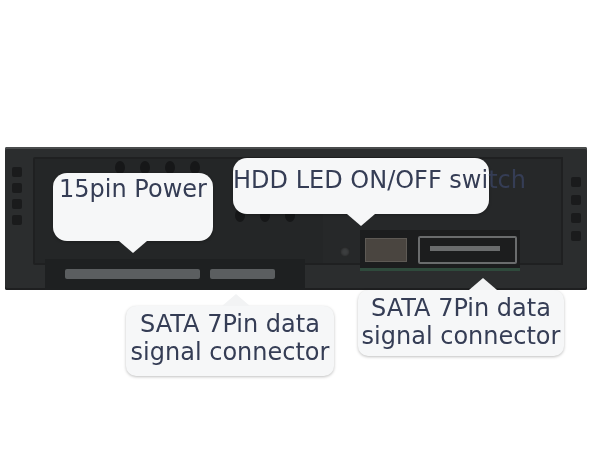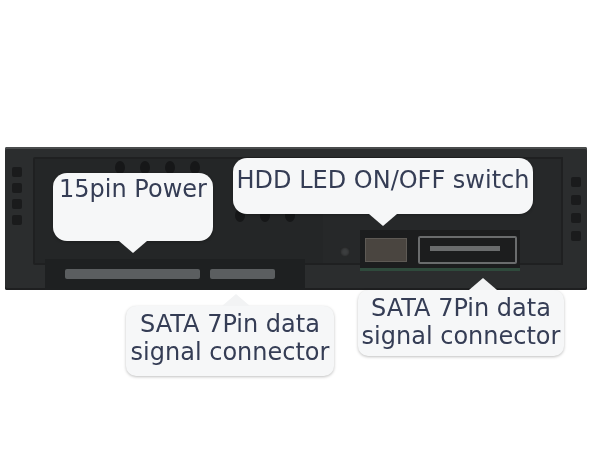--- a/index.html
+++ b/index.html
@@ -82,21 +82,21 @@
   <div class="bottom-connector" data-name="bottom-connector-block">
     <div class="pin-block" data-name="power-connector-pins" style="left:20px; width:135px;"></div>
     <div class="pin-block" data-name="sata-connector-pins" style="left:165px; width:65px;"></div>
   </div>
 </div>
 
 <div class="callout arrow-down" data-name="callout-power-connector" style="left:53px; top:173px; width:160px; height:66px; padding-top:2px;">
   <span class="line" data-name="callout-power-line1">15pin Power</span>
 </div>
 
-<div class="callout arrow-down" data-name="callout-led-switch" style="left:233px; top:158px; width:300px; height:48px; padding-top:8px;">
+<div class="callout arrow-down" data-name="callout-led-switch" style="left:233px; top:158px; width:256px; height:48px; padding-top:8px;">
   <span class="line" data-name="callout-led-line1">HDD LED ON/OFF switch</span>
 </div>
 
 <div class="callout arrow-up" data-name="callout-sata-left" style="left:126px; top:306px; width:208px; height:66px; padding-top:4px; border-radius:10px;">
   <span class="line" data-name="callout-sata-left-line1">SATA 7Pin data</span>
   <span class="line" data-name="callout-sata-left-line2">signal connector</span>
 </div>
 
 <div class="callout arrow-up" data-name="callout-sata-right" style="left:358px; top:290px; width:206px; height:62px; padding-top:4px; border-radius:10px;">
   <span class="line" data-name="callout-sata-right-line1">SATA 7Pin data</span>

